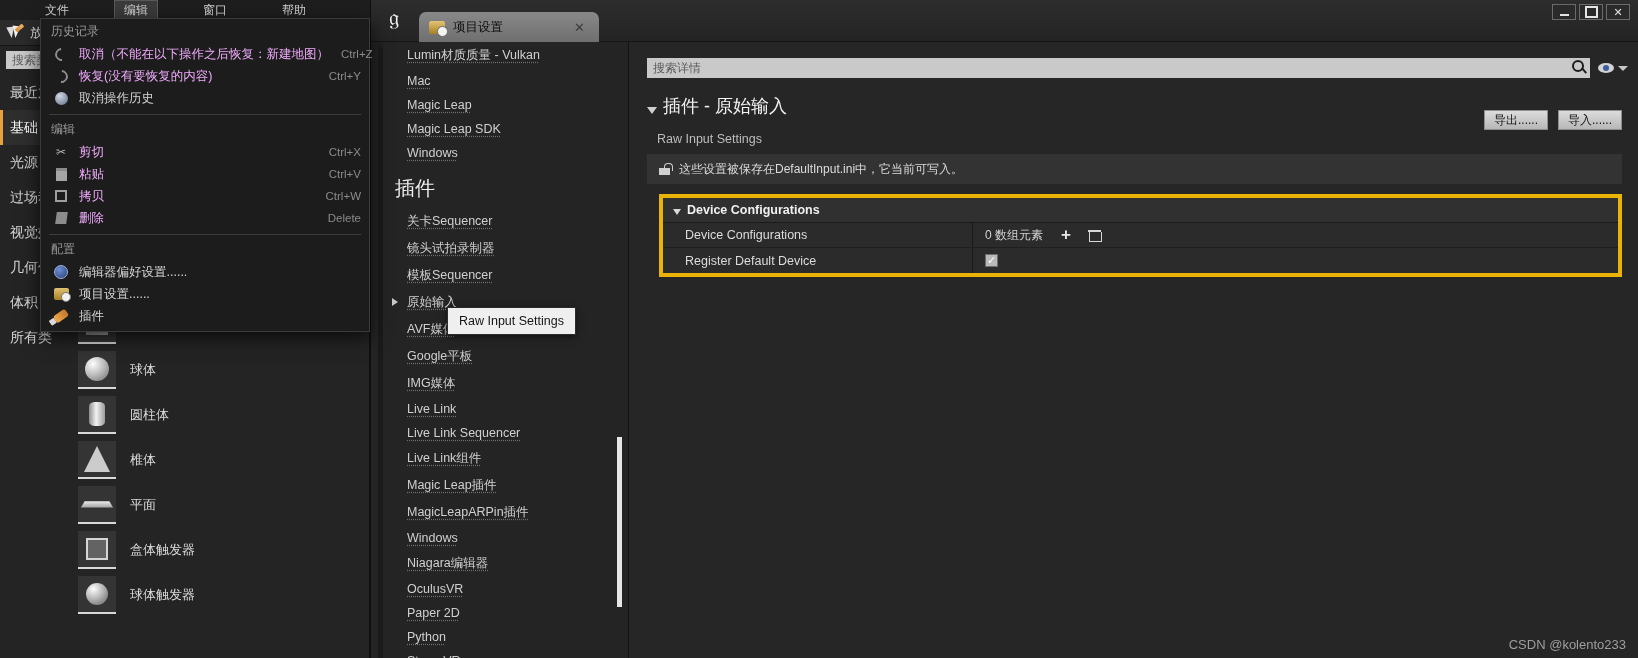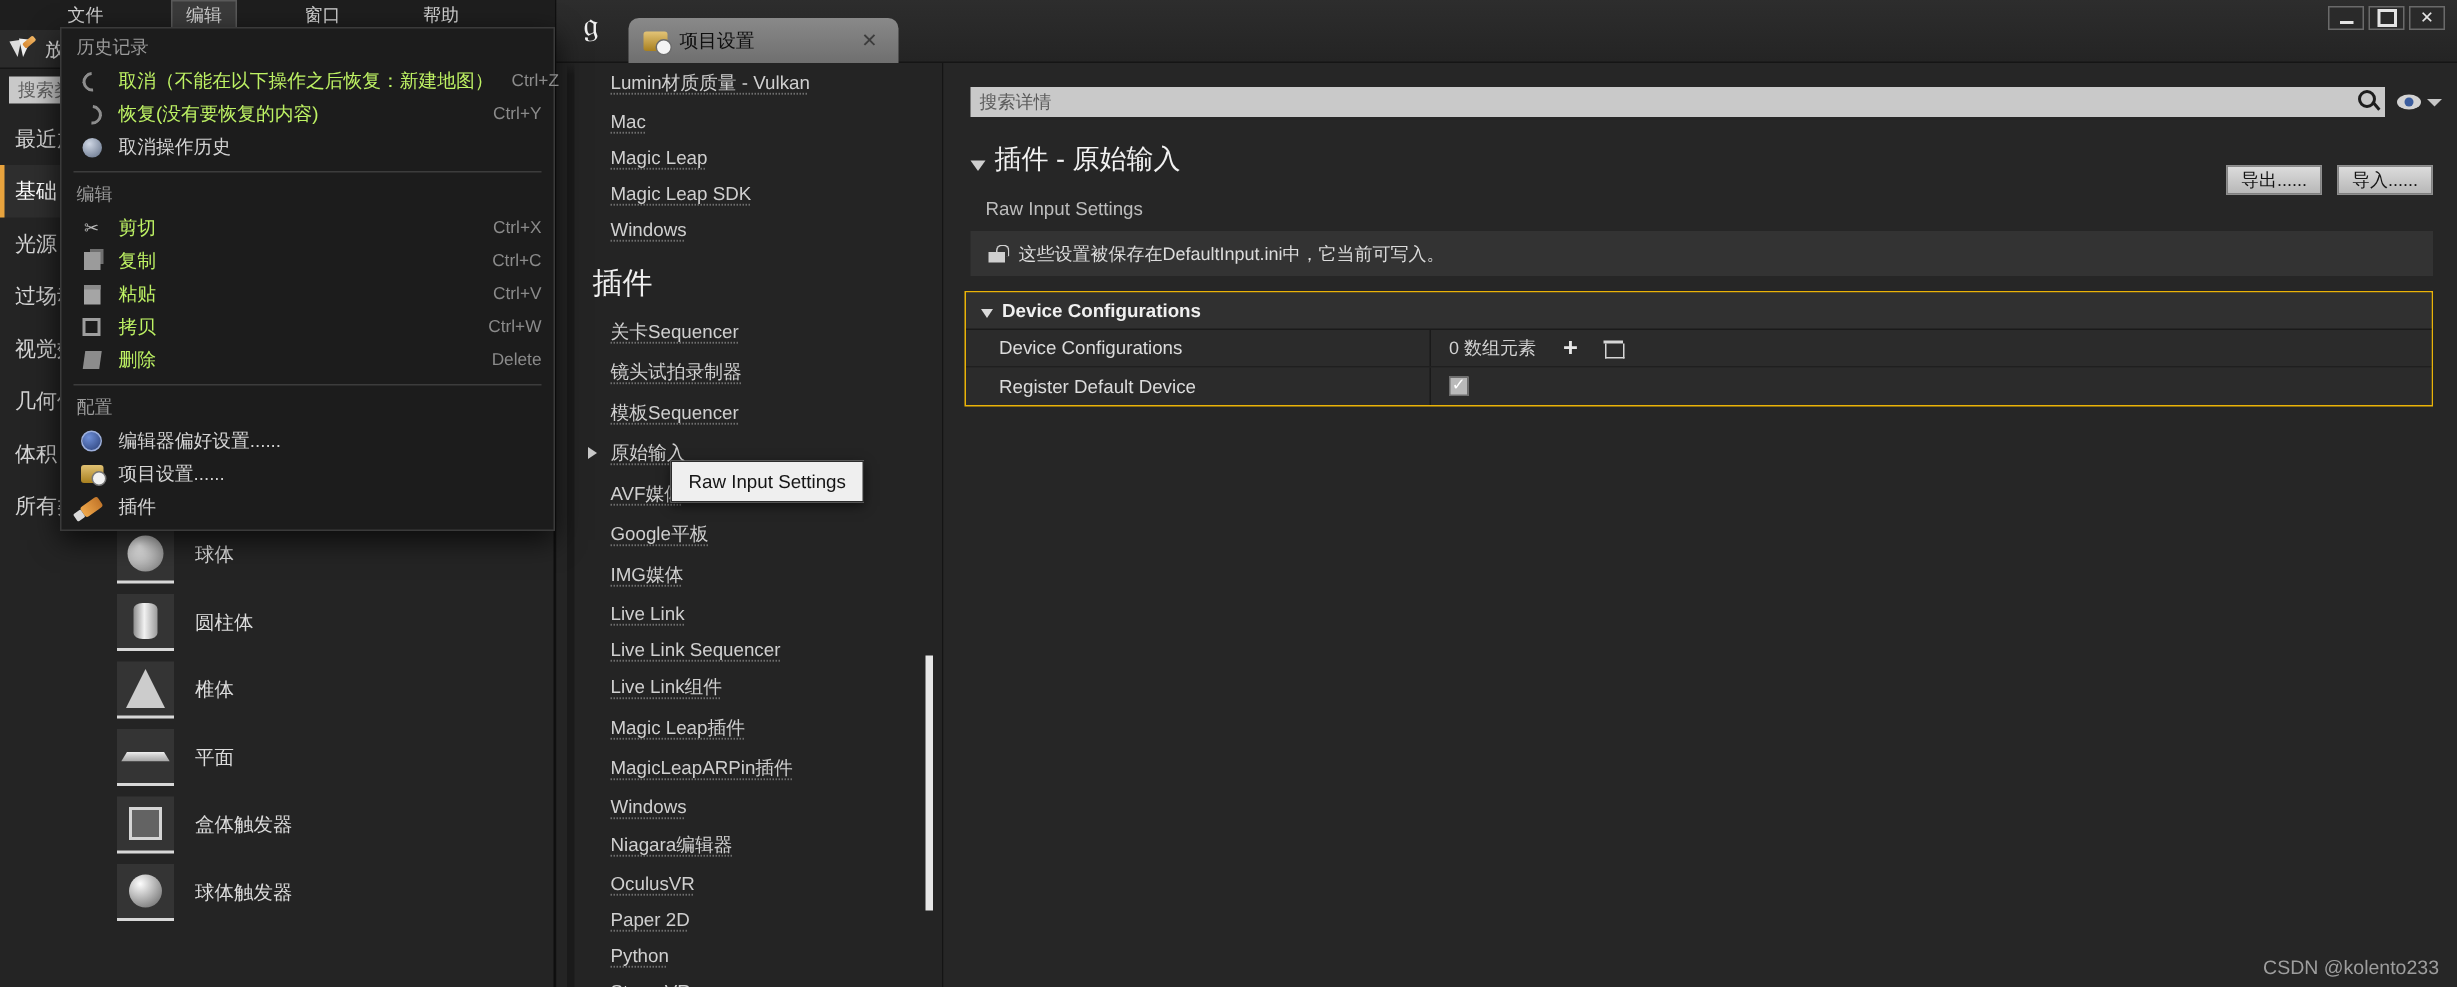--- a/index.html
+++ b/index.html
@@ -108,21 +108,21 @@
   }
   .dd-row {
     display:flex; align-items:center; height:22px; padding:0 8px 0 10px;
     font-size:12.5px; position:relative;
   }
   .dd-row .dd-icon {
     width:20px; height:16px; margin-right:8px; flex:0 0 20px;
     display:flex; align-items:center; justify-content:center;
   }
   .dd-row .dd-label { flex:1; color:#d4d4d4; white-space:nowrap; }
-  .dd-row.disabled .dd-label { color:#bef264; }
+  .dd-row.disabled .dd-label { color:#f0abfc; }
   .dd-row .dd-key { color:#8b8b8b; font-size:11.5px; margin-left:12px; }
   .dd-sep { height:1px; background:#3c3c3c; margin:5px 8px 2px 8px; }
 
   .ic-undo, .ic-redo {
     width:13px; height:13px; border:2px solid #8d8d8d;
     border-radius:50%; border-bottom-color:transparent; border-left-color:transparent;
     transform:rotate(-140deg);
   }
   .ic-redo { transform:rotate(140deg) scaleX(-1); }
   .ic-hist {
@@ -276,22 +276,22 @@
     background:#333333; display:flex; align-items:center; gap:9px; padding-left:12px;
     font-size:12px; color:#dcdcdc;
   }
   .lock-icon { width:11px; height:12px; position:relative; }
   .lock-icon::before{content:"";position:absolute;left:0;bottom:0;width:11px;height:7px;
     background:#cfcfcf;}
   .lock-icon::after{content:"";position:absolute;left:5px;top:0;width:7px;height:7px;
     border:1.5px solid #cfcfcf;border-bottom:none;border-radius:4px 4px 0 0;}
 
   .prop-table {
-    position:absolute; left:14px; right:16px; top:152px;
-    border:1px solid #eab308;
+    position:absolute; left:30px; right:16px; top:152px;
+    border:4px solid #eab308;
   }
   .prop-cat {
     height:25px; background:#303030; display:flex; align-items:center; gap:6px;
     padding-left:10px; font-size:12.5px; color:#f0f0f0; font-weight:bold;
     border-bottom:1px solid #1a1a1a;
   }
   .prop-cat .tri {
     width:0;height:0;border-left:4px solid transparent;border-right:4px solid transparent;
     border-top:6px solid #dadada; margin-top:4px;
   }
@@ -431,27 +431,20 @@
 
       <div class="dd-sep"></div>
       <div class="dd-section">编辑</div>
 
       <div class="dd-row disabled">
         <span class="dd-icon">
             <span class="ic-cut">✂</span>
           </span>
         <span class="dd-label">剪切</span>
         <span class="dd-key">Ctrl+X</span>
-      </div>
-      <div class="dd-row disabled">
-        <span class="dd-icon">
-            <span class="ic-copy"></span>
-          </span>
-        <span class="dd-label">复制</span>
-        <span class="dd-key">Ctrl+C</span>
       </div>
       <div class="dd-row disabled">
         <span class="dd-icon">
             <span class="ic-paste"></span>
           </span>
         <span class="dd-label">粘贴</span>
         <span class="dd-key">Ctrl+V</span>
       </div>
       <div class="dd-row disabled">
         <span class="dd-icon">

